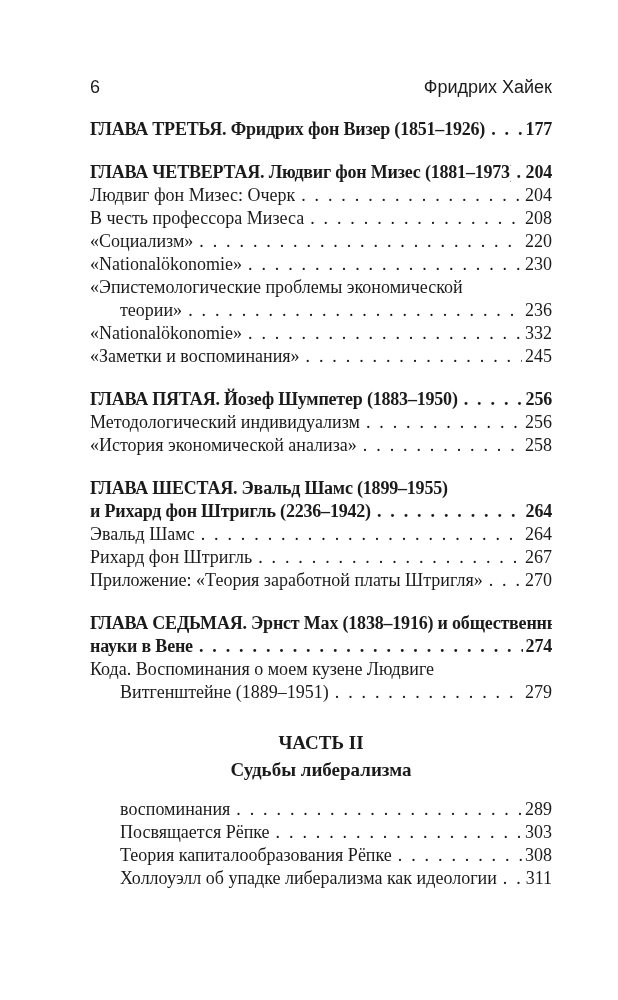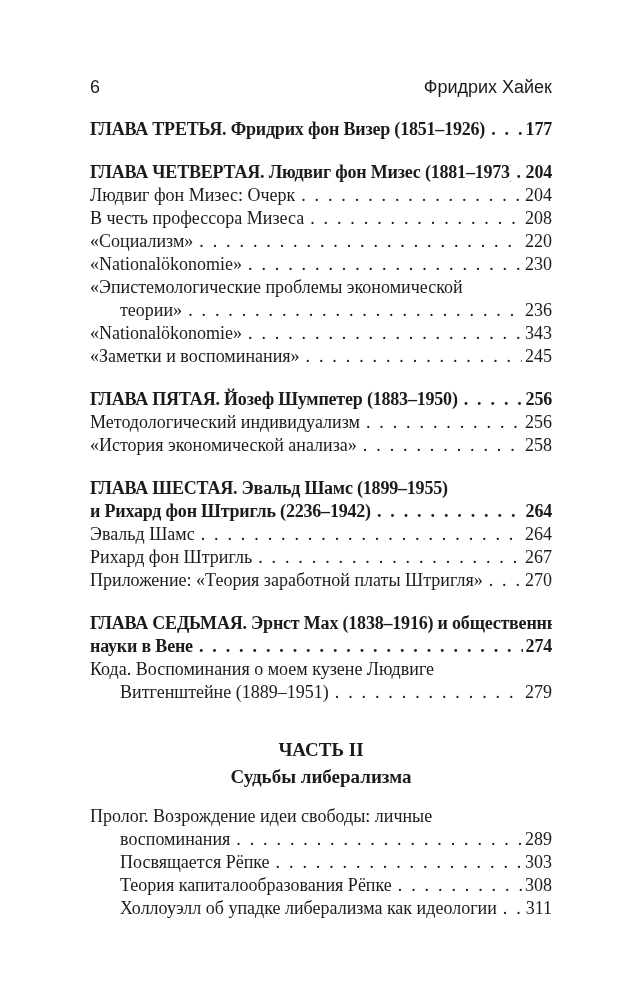--- a/index.html
+++ b/index.html
@@ -50,21 +50,21 @@
     content: ". . . . . . . . . . . . . . . . . . . . . . . . . . . . . . . . . . . . . . . . . . . . . . . . . . . . . . . .";
     letter-spacing: 2.2px;
   }
   .pg { flex: 0 0 auto; white-space: nowrap; }
   
   .part {
     text-align: center;
     font-weight: bold;
     font-size: 19px;
     line-height: 27px;
-    margin-top: 32px;
+    margin-top: 25px;
     margin-bottom: 15px;
   }
 </style>
 </head>
 <body>
 
 <div class="page">
   <div class="content">
 
     <div class="running-header">
@@ -116,21 +116,21 @@
 
       <div class="row indent">
         <span class="title">теории»</span>
         <span class="leader"></span>
         <span class="pg">236</span>
       </div>
 
       <div class="row">
         <span class="title">«Nationalökonomie»</span>
         <span class="leader"></span>
-        <span class="pg">343</span>
+        <span class="pg">332</span>
       </div>
 
       <div class="row">
         <span class="title">«Заметки и воспоминания»</span>
         <span class="leader"></span>
         <span class="pg">245</span>
       </div>
 
       <div class="row chapter gap">
         <span class="title">ГЛАВА ПЯТАЯ. Йозеф Шумпетер (1883–1950)</span>
@@ -196,23 +196,20 @@
         <span class="title">Витгенштейне (1889–1951)</span>
         <span class="leader"></span>
         <span class="pg">279</span>
       </div>
 
       <div class="part">
         <div>ЧАСТЬ II</div>
         <div>Судьбы либерализма</div>
       </div>
 
-      <div class="row">
-        <span class="title">Пролог. Возрождение идеи свободы: личные</span>
-      </div>
 
       <div class="row indent">
         <span class="title">воспоминания</span>
         <span class="leader"></span>
         <span class="pg">289</span>
       </div>
 
 
       <div class="row indent">
         <span class="title">Посвящается Рёпке</span>

